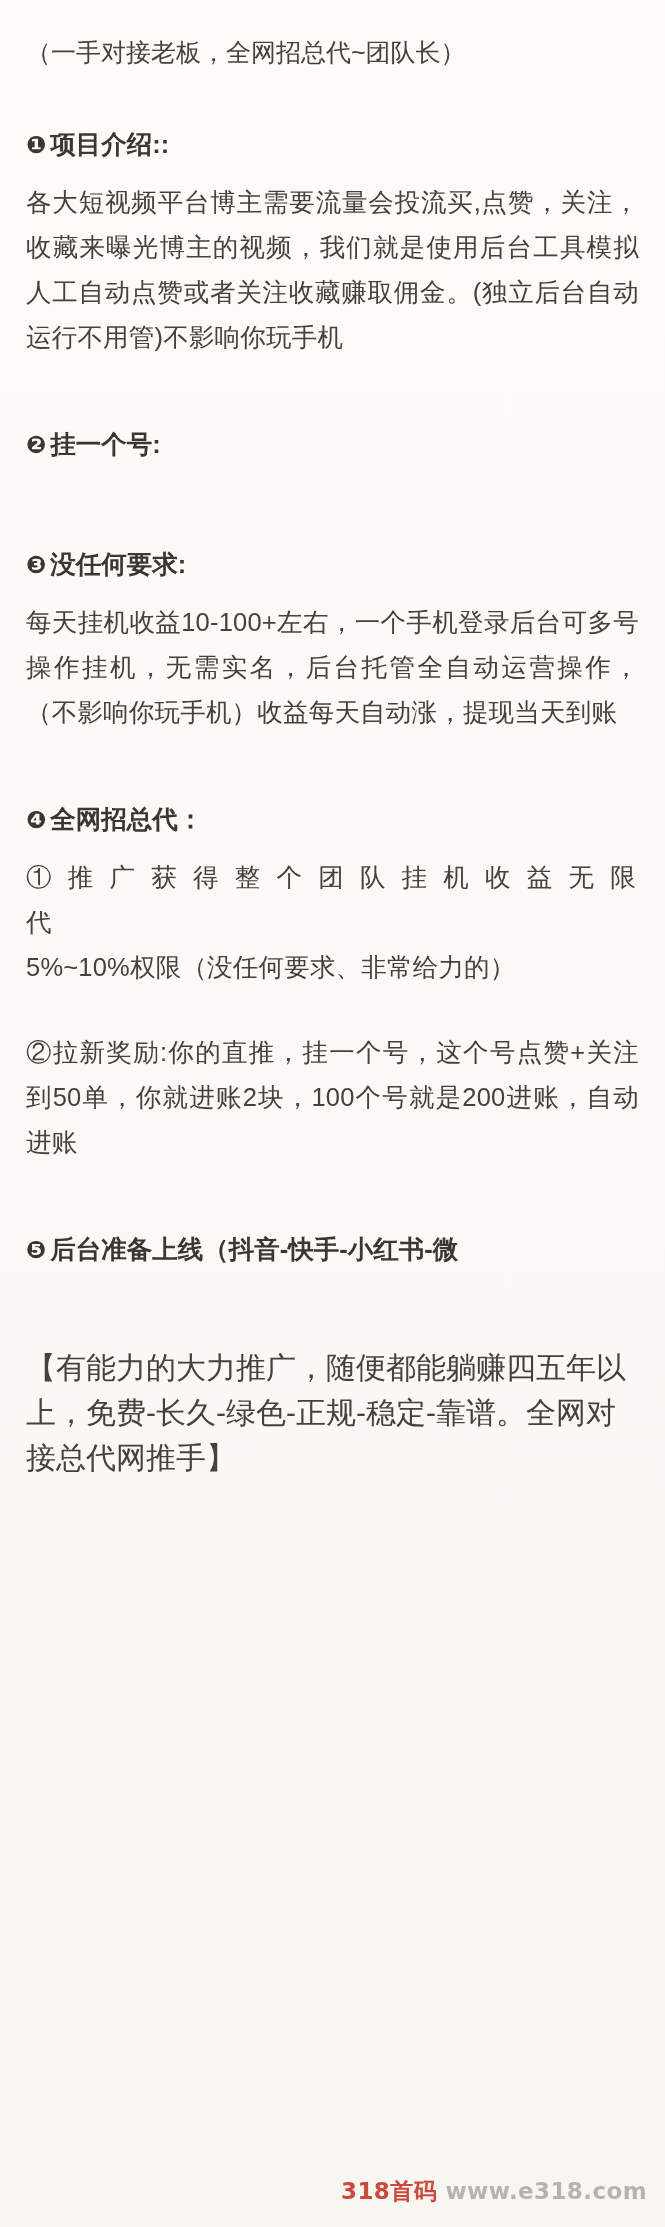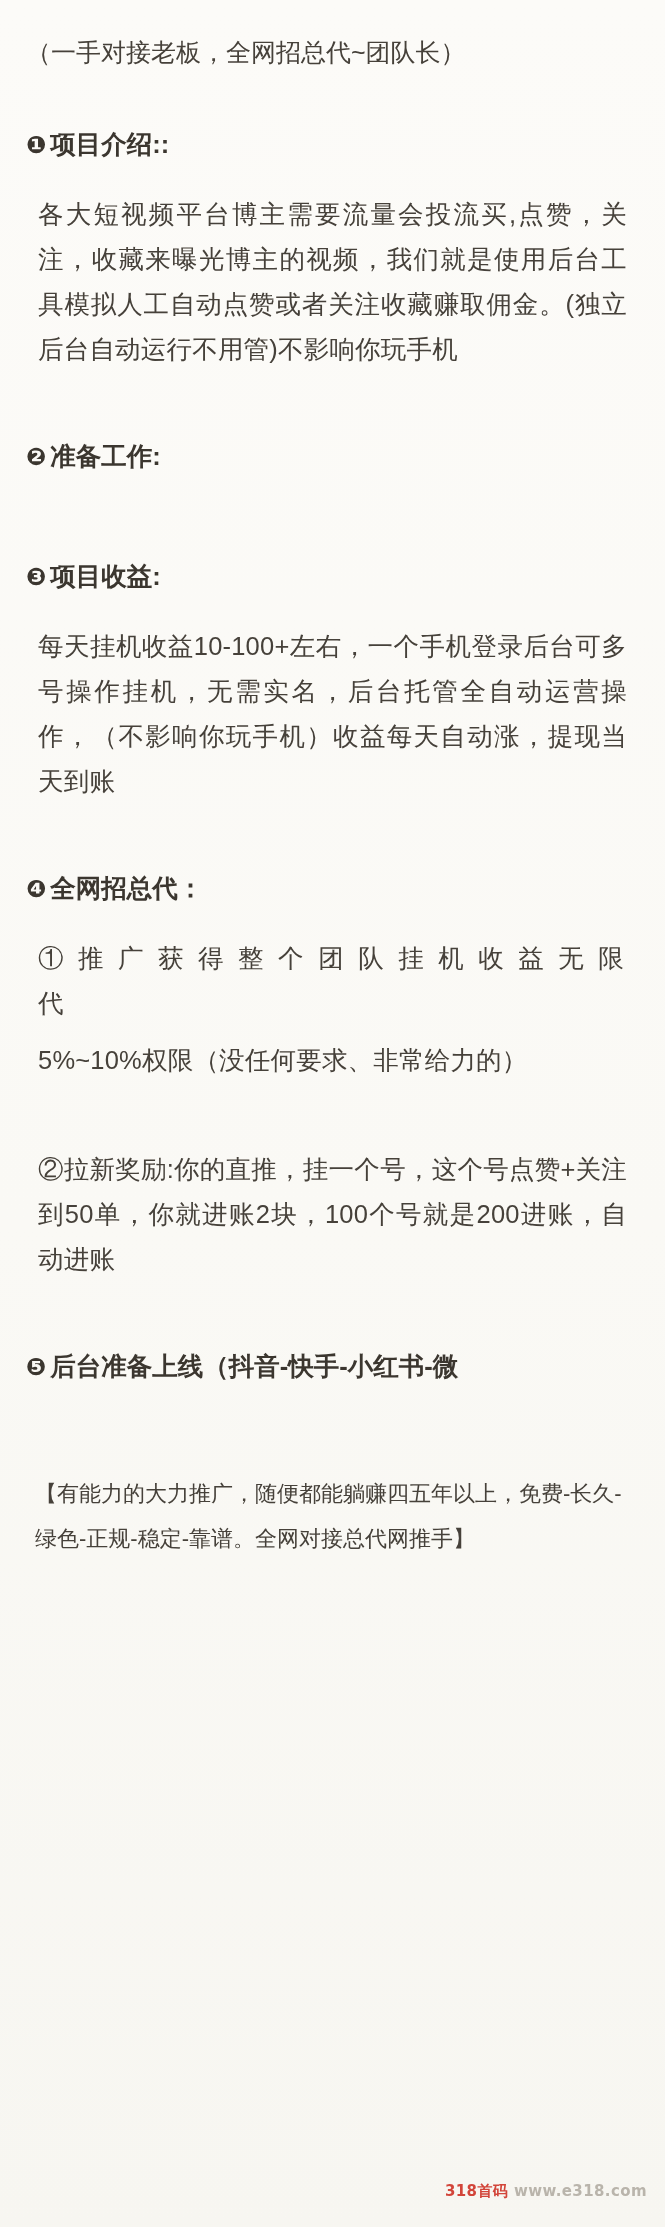--- a/index.html
+++ b/index.html
@@ -24,21 +24,21 @@
     padding: 30px 26px 0 26px;
   }
   .block {
     margin: 0 0 34px 0;
   }
   .para {
     font-size: 25.5px;
     line-height: 45px;
     letter-spacing: 0.2px;
     color: #46413a;
-    margin: 12px;
+    margin: 0;
     text-align: justify;
     text-justify: inter-ideograph;
   }
   .heading {
     font-size: 25.5px;
     line-height: 44px;
     font-weight: 700;
     color: #3b362f;
     margin: 0;
     display: flex;
@@ -65,30 +65,30 @@
   }
   .plus {
     font-family: "DejaVu Sans", sans-serif;
     font-weight: 700;
     font-size: 33px;
     line-height: 1;
     vertical-align: -4px;
     color: #3b362f;
   }
   .footer-note {
-    font-size: 22px;
+    font-size: 30px;
     line-height: 45px;
     color: #46413a;
-    margin: 9px;
+    margin: 0;
   }
   .watermark {
     position: absolute;
     right: 18px;
-    bottom: 26px;
-    font-size: 15px;
+    bottom: 20px;
+    font-size: 23px;
     font-weight: 700;
     color: #b9b4ab;
     letter-spacing: 0.4px;
     font-family: "DejaVu Sans", sans-serif;
     white-space: nowrap;
     text-align: center;
   }
   .wm-red {
     color: #d2453a;
   }
@@ -111,31 +111,31 @@
     </p>
     <div class="gap-sm"></div>
     <p class="para">各大短视频平台博主需要流量会投流买,点赞，关注，收藏来曝光博主的视频，我们就是使用后台工具模拟人工自动点赞或者关注收藏赚取佣金。(独立后台自动运行不用管)不影响你玩手机</p>
   </div>
 
   <div class="gap-md"></div>
 
   <div class="block">
     <p class="heading">
       <span class="num">❷</span>
-      <span>准备工作:</span>
+      <span>挂一个号:</span>
     </p>
     <div class="gap-sm"></div>
   </div>
 
   <div class="gap-md"></div>
 
   <div class="block">
     <p class="heading">
       <span class="num">❸</span>
-      <span>项目收益:</span>
+      <span>没任何要求:</span>
     </p>
     <div class="gap-sm"></div>
     <p class="para">每天挂机收益10-100+左右，一个手机登录后台可多号操作挂机，无需实名，后台托管全自动运营操作，（不影响你玩手机）收益每天自动涨，提现当天到账</p>
   </div>
 
   <div class="gap-md"></div>
 
   <div class="block">
     <p class="heading">
       <span class="num">❹</span>

